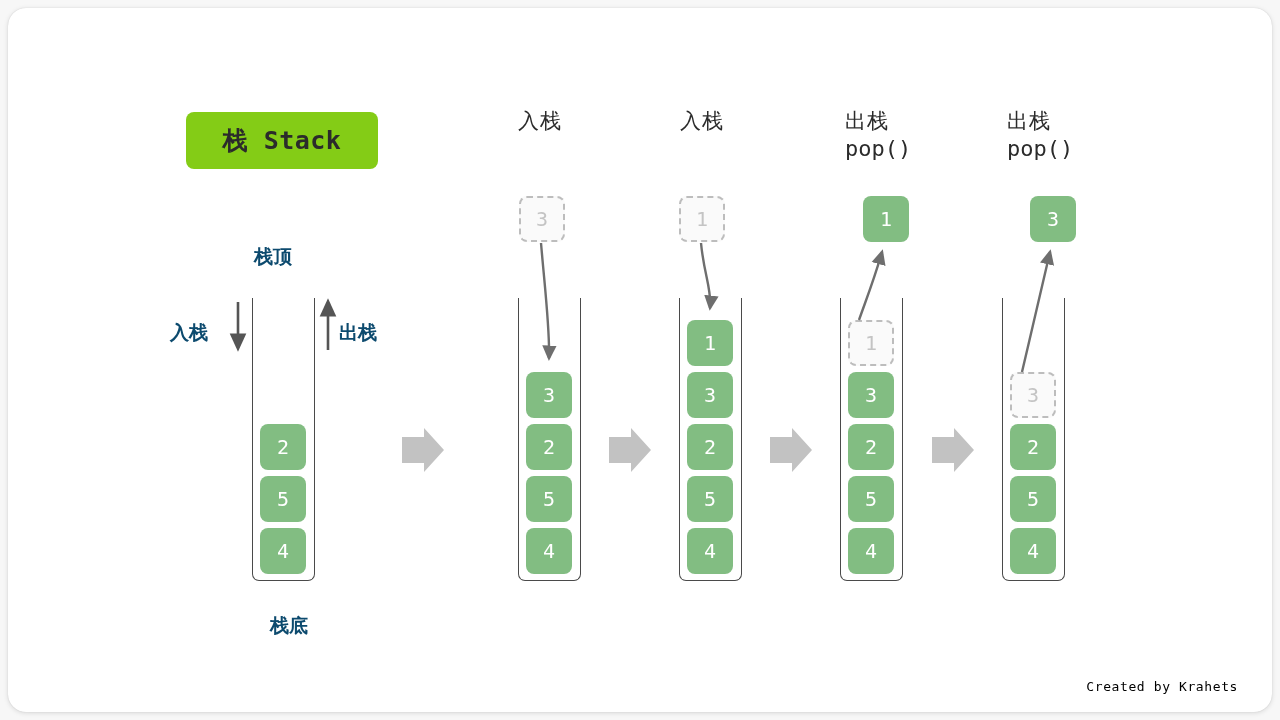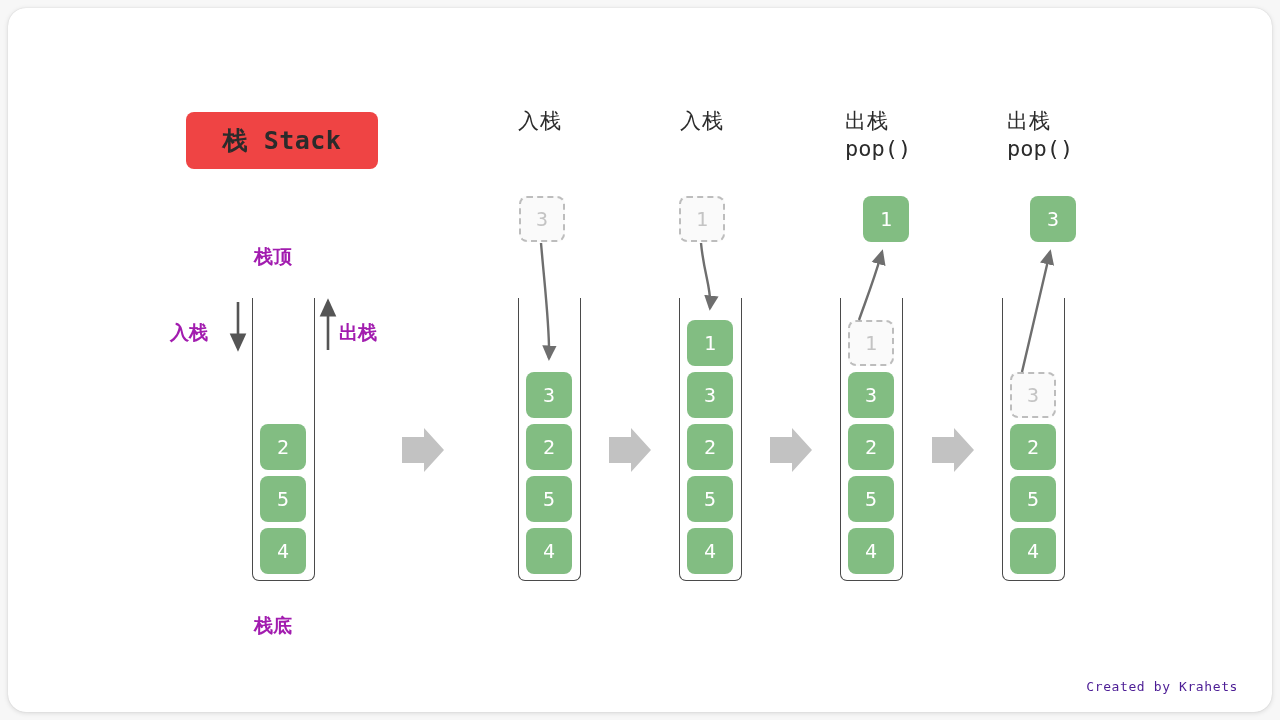--- a/index.html
+++ b/index.html
@@ -30,42 +30,42 @@
     box-shadow: 0 1px 5px rgba(0,0,0,0.13), 0 0 1px rgba(0,0,0,0.18);
   }
 
   
   .title-chip {
     position: absolute;
     left: 186px;
     top: 112px;
     width: 192px;
     height: 57px;
-    background: #ef4444;
+    background: #84cc16;
     border-radius: 8px;
     display: flex;
     align-items: center;
     justify-content: center;
     font-family: "DejaVu Sans Mono", monospace;
     font-size: 25px;
     font-weight: bold;
     color: #2b2b2b;
     letter-spacing: 0.5px;
   }
 
   
   .lbl {
     position: absolute;
     font-size: 19px;
     font-weight: bold;
-    color: #a21caf;
+    color: #0c4a6e;
     white-space: nowrap;
   }
   #label-top   { left: 254px; top: 244px; }
-  #label-bottom{ left: 254px; top: 613px; }
+  #label-bottom{ left: 270px; top: 613px; }
   #label-push  { left: 170px; top: 320px; }
   #label-pop   { left: 339px; top: 320px; }
 
   .stack-box {
     position: absolute;
     box-sizing: border-box;
     width: 63px;
     border-left: 1.6px solid #4a4a4a;
     border-right: 1.6px solid #4a4a4a;
     border-bottom: 1.6px solid #4a4a4a;
@@ -128,21 +128,21 @@
     font-weight: bold;
   }
 
   
   .credit {
     position: absolute;
     right: 42px;
     bottom: 26px;
     font-family: "DejaVu Sans Mono", monospace;
     font-size: 13px;
-    color: #4c1d95;
+    color: #000000;
     letter-spacing: 0.6px;
   }
 </style>
 </head>
 <body>
 
 <div id="canvas">
   <div class="card"></div>
 
   <div class="title-chip">栈 Stack</div>

